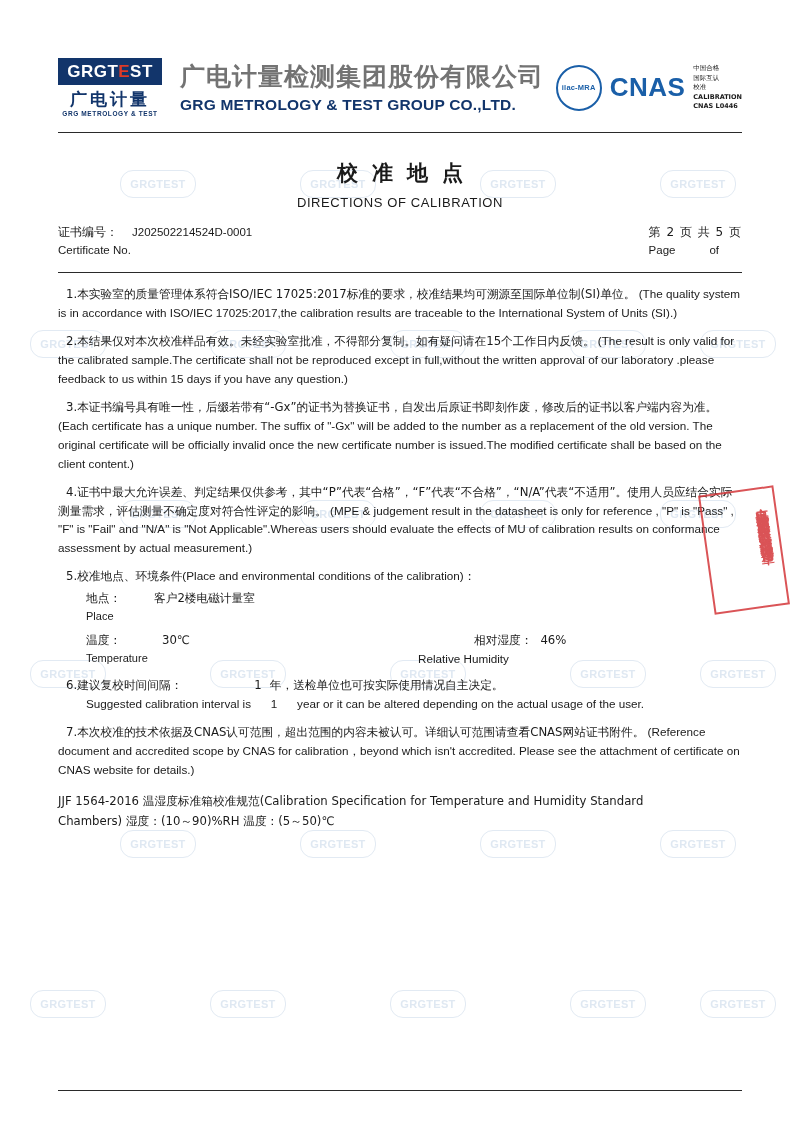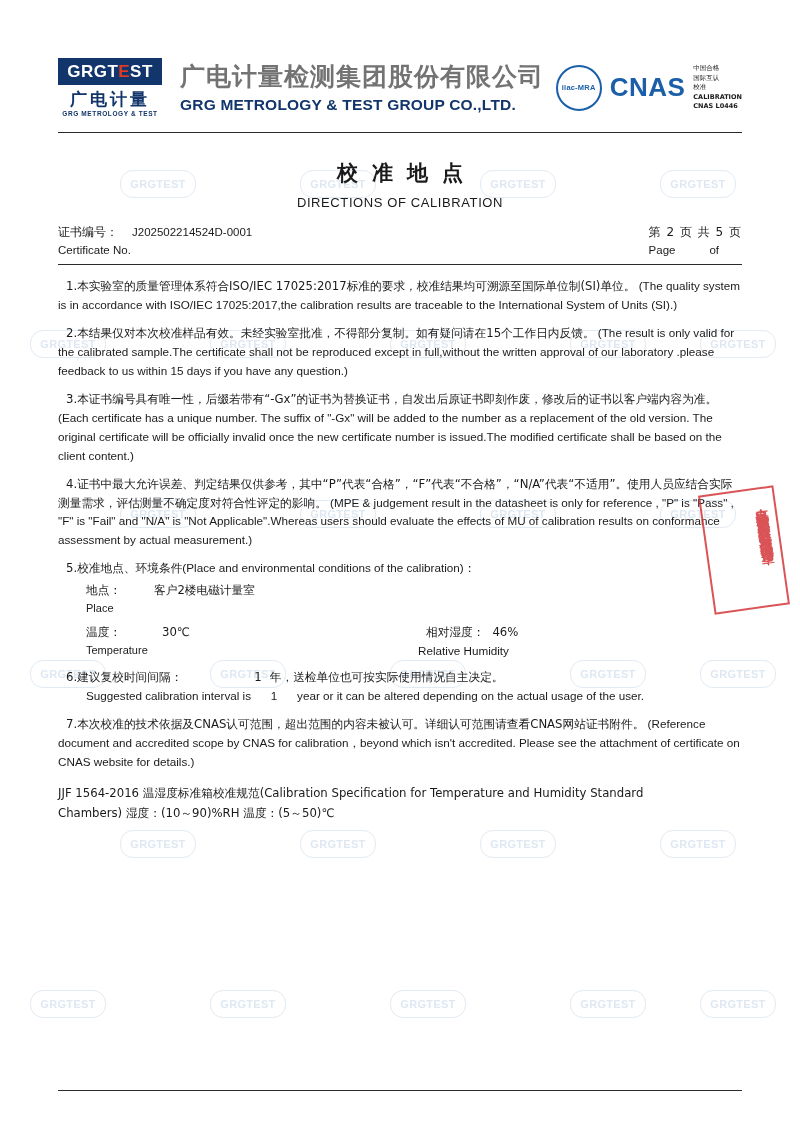--- a/index.html
+++ b/index.html
@@ -168,21 +168,21 @@
     margin-top: 8px;
     font-family: "Liberation Sans", sans-serif;
   }
 
   
   .cert-row {
     position: relative;
     z-index: 2;
     display: flex;
     align-items: flex-end;
-    margin: 14px 58px 8px 58px;
+    margin: 14px 58px 16px 58px;
     font-size: 11.5px;
   }
   .cert-left { flex: 1; }
   .cert-right { flex: none; text-align: left; }
   .cert-line1 {
     display: flex;
     align-items: baseline;
     gap: 14px;
   }
   .cert-label-cn { font-family: "DejaVu Sans", sans-serif; font-size: 12px; }
@@ -418,21 +418,21 @@
         <div class="field-row">
           <div class="field-label">地点：</div>
           <div class="field-value">客户2楼电磁计量室</div>
         </div>
         <div class="field-row">
           <div class="field-label-en">Place</div>
           <div class="field-value"></div>
         </div>
 
         <div class="field-row" style="margin-top:8px;">
-          <div class="two-col" style="flex:1;">
+          <div class="two-col" style="flex:1;gap:48px;">
             <div class="col-a">
               <div class="field-label">温度：</div>
               <div class="cn">30℃</div>
             </div>
             <div>
               <div class="cn">相对湿度：</div>
               <div class="cn" style="margin-left:8px;">46%</div>
             </div>
           </div>
         </div>

